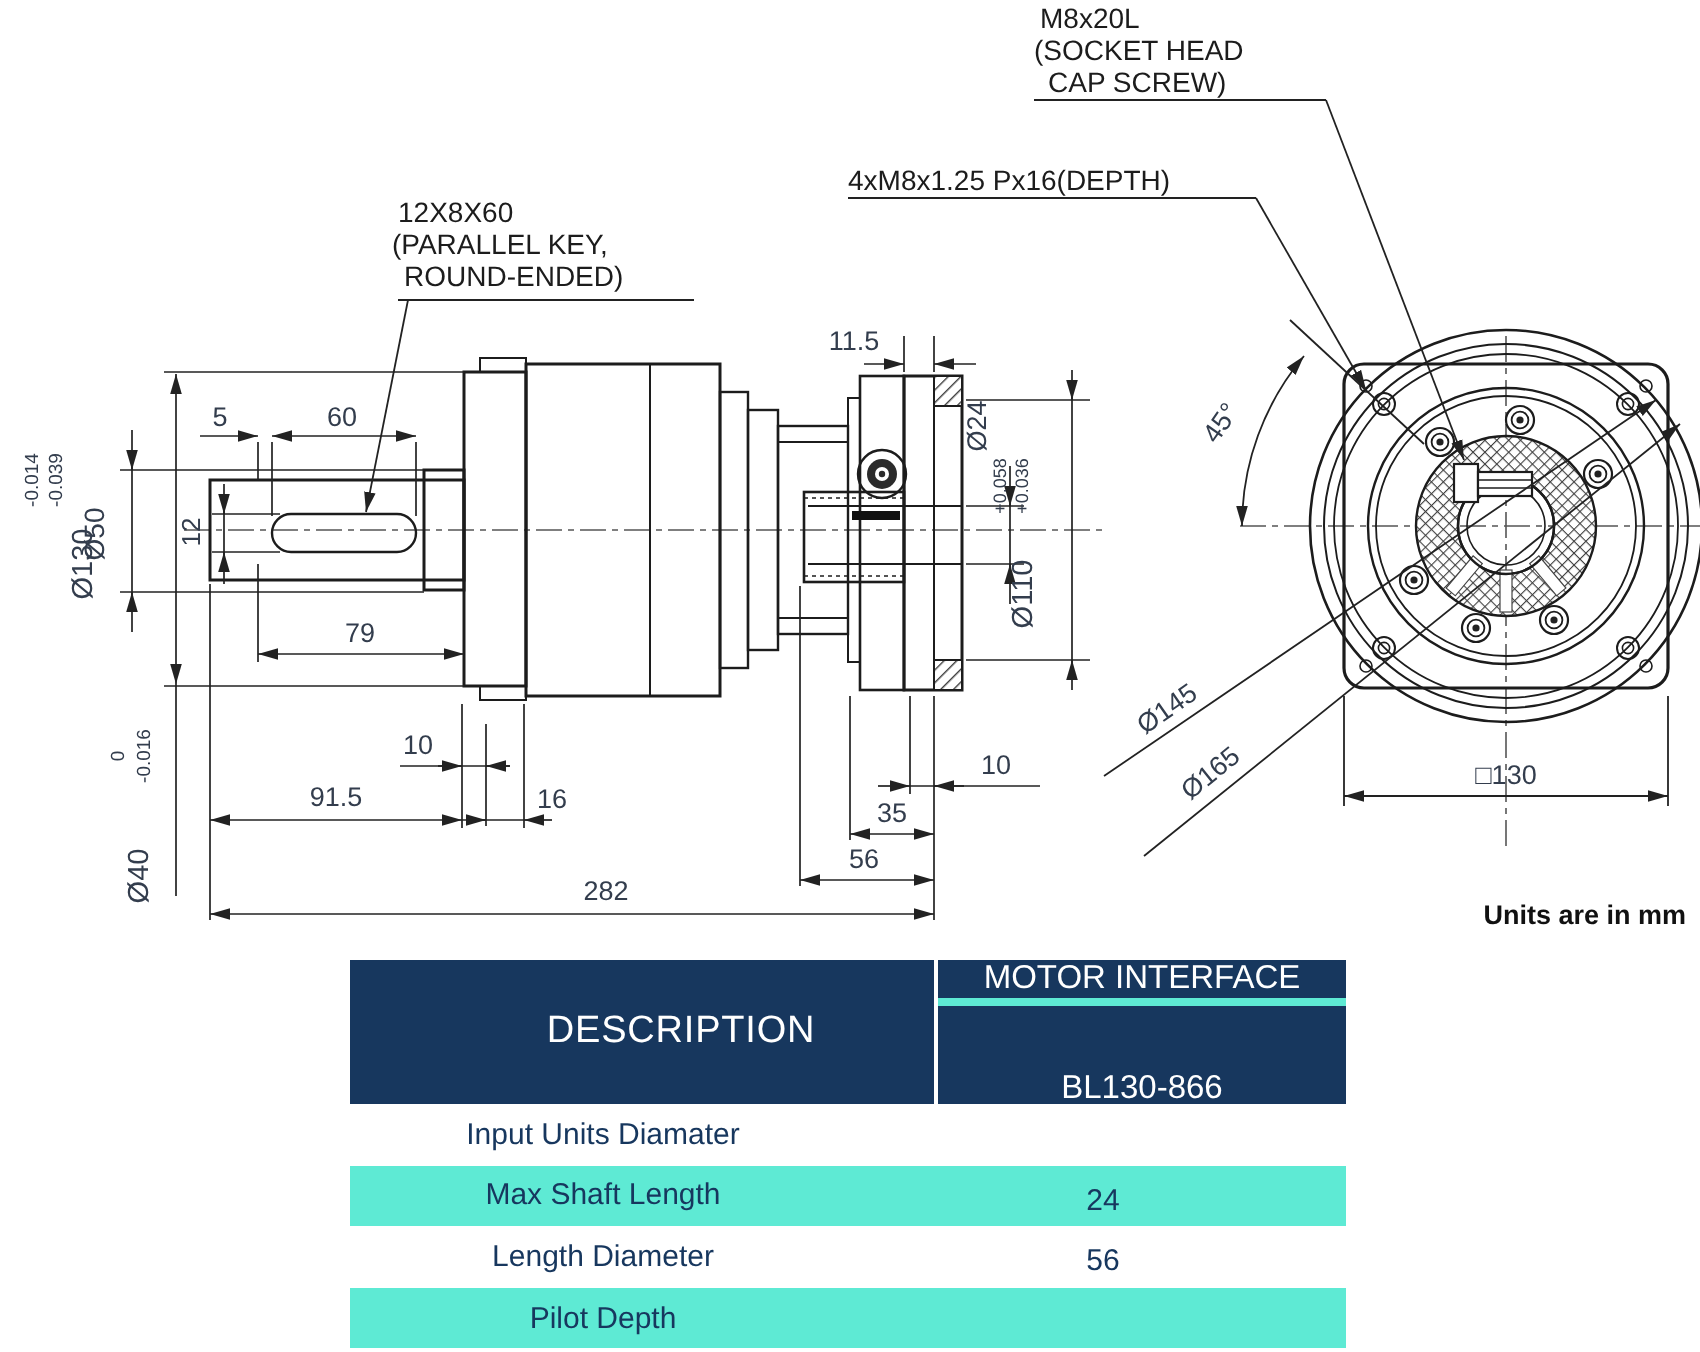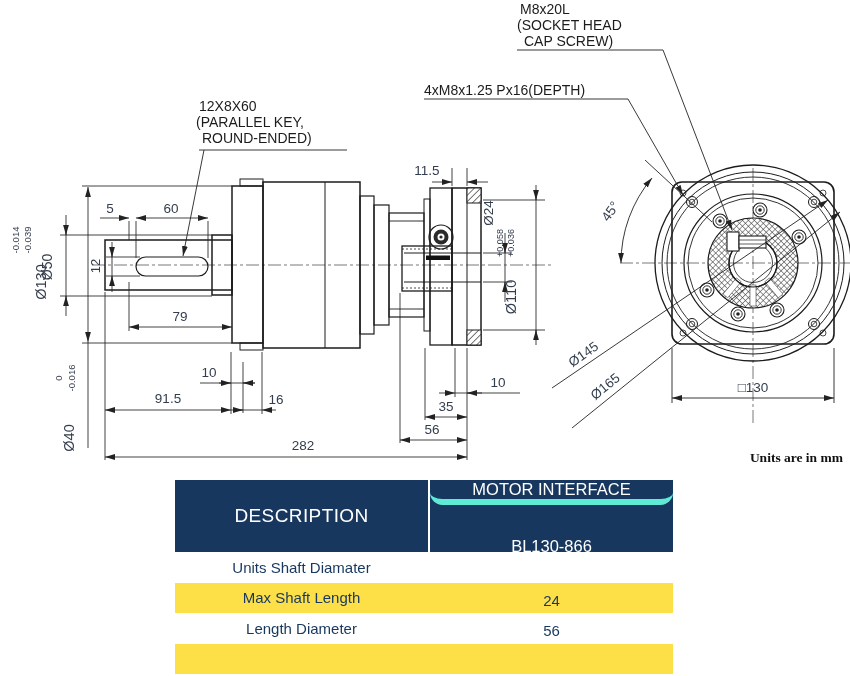--- a/index.html
+++ b/index.html
@@ -2,32 +2,32 @@
 <html><head>
 <meta charset="utf-8">
 <style>
   html,body{margin:0;padding:0;background:#fff;}
   #page{position:relative;width:850px;height:676px;background:#fff;overflow:hidden;
         font-family:"Liberation Sans", sans-serif;}
   svg text{font-family:"Liberation Sans", sans-serif;}
   .dimtxt{fill:#333d4d;font-size:13.5px;}
   .callout{fill:#1c1c1c;font-size:14px;}
   .rot{fill:#333d4d;}
-  #units-note{position:absolute;top:450px;right:7px;font-size:13.5px;font-weight:700;color:#111;font-family:Liberation Serif, serif;}
+  #units-note{position:absolute;top:450px;right:7px;font-size:13.5px;font-weight:700;color:#111;}
   
   #spec-table{position:absolute;left:175px;top:480px;width:498px;font-size:15px;color:#17375e;}
   .thead{display:flex;height:72px;background:#17375e;color:#fff;}
   .th-left{width:253px;display:flex;align-items:center;justify-content:center;
-           font-size:19px;letter-spacing:.4px;}
+           font-size:19px;letter-spacing:.4px;padding-left:39px;}
   .th-right{flex:1;display:flex;flex-direction:column;border-left:2px solid #fff;}
   .th-right-top{height:34px;display:flex;align-items:center;justify-content:center;
-                border-bottom:6px solid #5eead4;font-size:16.5px;border-radius:17px;}
+                border-bottom:4px solid #5eead4;font-size:16.5px;}
   .th-right-bottom{flex:1;display:flex;align-items:center;justify-content:center;font-size:16.5px;margin-top:32px;}
   .trow{display:flex;height:30.6px;align-items:stretch;}
-  .trow.alt{background:#fde047;}
+  .trow.alt{background:#5eead4;}
   .tlabel{width:253px;display:flex;align-items:center;justify-content:center;}
   .tval{flex:1;display:flex;align-items:center;justify-content:center;border-left:2px solid #fff;margin-top:48px;}
 </style>
 </head>
 <body>
 
 <div id="page">
 
 <svg width="850" height="478" viewBox="0 0 850 478">
   <defs>
@@ -292,28 +292,29 @@
 
 <div id="spec-table">
   <div class="thead">
     <div class="th-left">DESCRIPTION</div>
     <div class="th-right">
       <div class="th-right-top">MOTOR INTERFACE</div>
       <div class="th-right-bottom">BL130-866</div>
     </div>
   </div>
   <div class="trow">
-    <div class="tlabel">Units Shaft Diamater</div>
+    <div class="tlabel">Input Units Diamater</div>
     <div class="tval">24</div>
   </div>
   <div class="trow alt">
     <div class="tlabel">Max Shaft Length</div>
     <div class="tval">56</div>
   </div>
   <div class="trow">
     <div class="tlabel">Length Diameter</div>
   </div>
   <div class="trow alt">
+    <div class="tlabel">Pilot Depth</div>
     <div class="tval">10</div>
   </div>
 </div>
 
 </div>
 
 </body></html>

